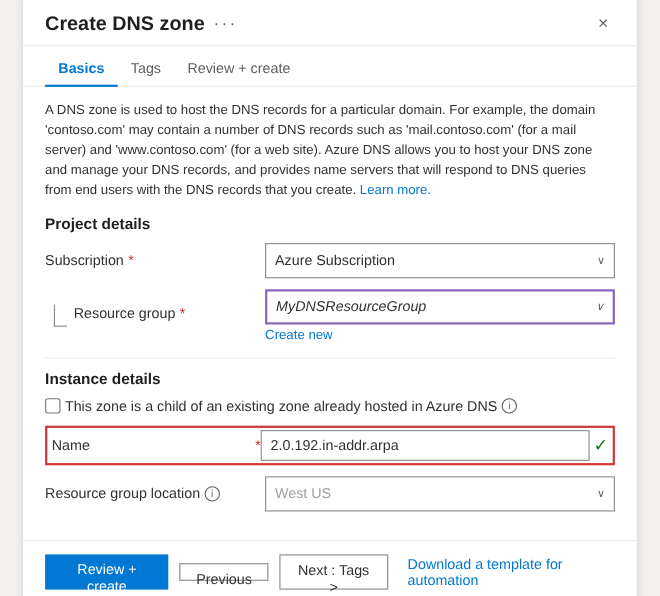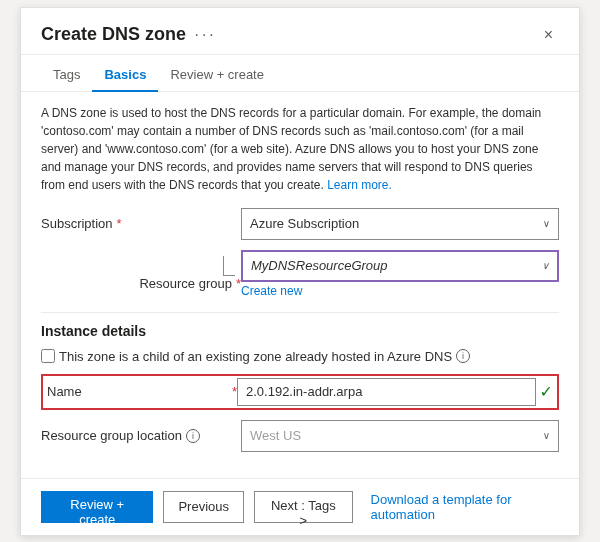--- a/index.html
+++ b/index.html
@@ -111,23 +111,22 @@
       color: #323130;
       display: flex;
       align-items: center;
       gap: 4px;
     }
     .required {
       color: #d13438;
     }
     .tree-line {
       display: flex;
-      align-items: flex-end;
+      align-items: flex-start;
       width: 200px;
-      flex-direction: column;
     }
     .tree-line .connector {
       width: 12px;
       height: 20px;
       border-left: 1px solid #8a8886;
       border-bottom: 1px solid #8a8886;
       margin-right: 6px;
       margin-left: 8px;
     }
     .form-control {
@@ -278,21 +277,21 @@
       cursor: pointer;
       height: 32px;
     }
     .btn-secondary {
       background: #fff;
       color: #323130;
       border: 1px solid #8a8886;
       padding: 6px 14px;
       font-size: 13px;
       cursor: pointer;
-      height: 32px;
+      height: 16px;
     }
     .btn-outline {
       background: #fff;
       color: #323130;
       border: 1px solid #8a8886;
       padding: 6px 14px;
       font-size: 13px;
       cursor: pointer;
       height: 32px;
     }
@@ -310,39 +309,40 @@
 
   <div class="panel-header">
     <div class="panel-title-row">
       <span class="panel-title">Create DNS zone</span>
       <span class="panel-dots">···</span>
     </div>
     <button class="close-btn">×</button>
   </div>
 
   <div class="tabs">
+    <div class="tab active">
+      <span>Basics</span>
+    </div>
     <div class="tab">
       <span>Tags</span>
-    </div>
-    <div class="tab active">
-      <span>Basics</span>
     </div>
     <div class="tab">
       <span>Review + create</span>
     </div>
   </div>
 
   <div class="panel-body">
 
     <p class="description">
       <span>A DNS zone is used to host the DNS records for a particular domain. For example, the domain 'contoso.com' may contain a number of DNS records such as 'mail.contoso.com' (for a mail server) and 'www.contoso.com' (for a web site). Azure DNS allows you to host your DNS zone and manage your DNS records, and provides name servers that will respond to DNS queries from end users with the DNS records that you create.</span>
       <a class="learn-more" href="#">Learn more.</a>
     </p>
 
     <div class="form-section">
+      <div class="section-title">Project details</div>
 
       <div class="form-row">
         <div class="form-label">
           <span>Subscription</span>
           <span class="required">*</span>
         </div>
         <div class="form-control">
           <div class="select-box">
             <span class="select-text">Azure Subscription</span>
             <span class="chevron">∨</span>

